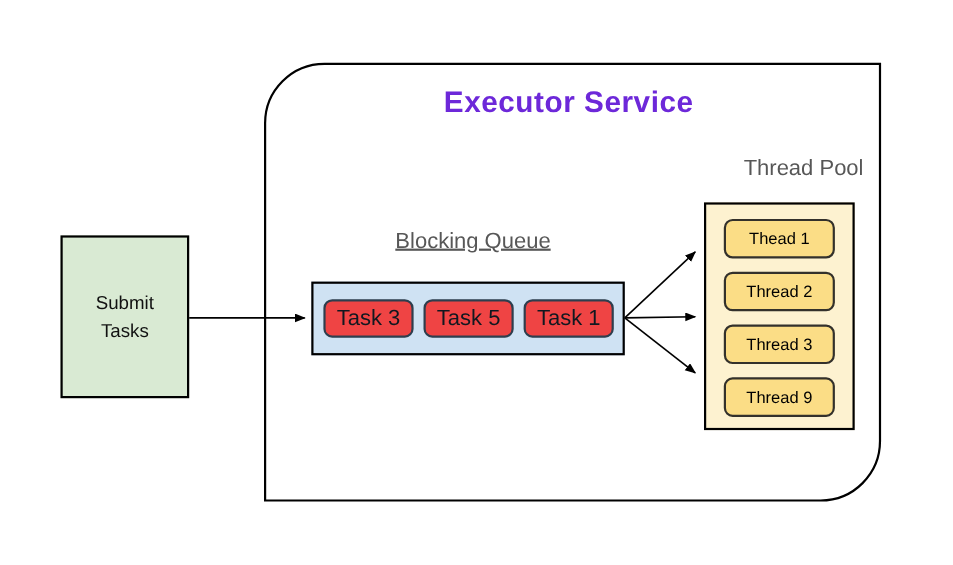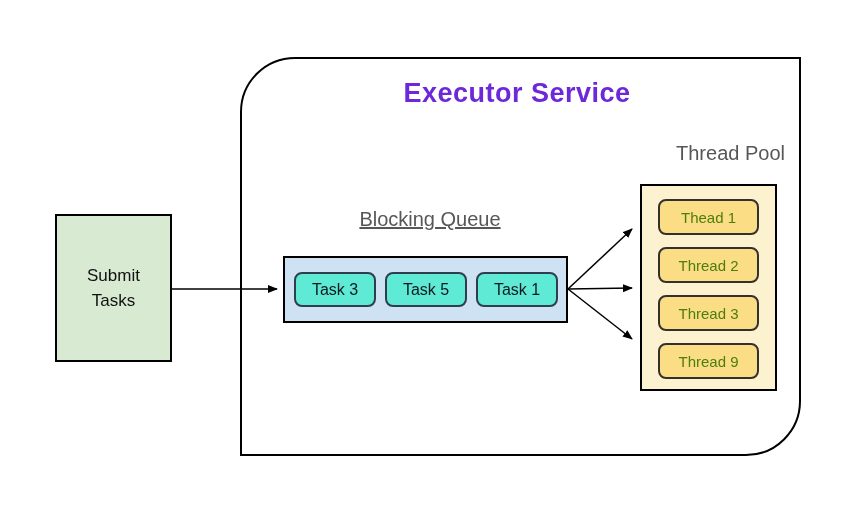--- a/index.html
+++ b/index.html
@@ -33,36 +33,36 @@
   .pool-label  { left: 635px; top: 142px; width: 150px; text-align: right; }
 
   .queue-container {
     position: absolute; left: 283px; top: 256px; width: 285px; height: 67px;
     background: #cfe2f3; border: 2px solid #000000;
     display: flex; flex-direction: row; align-items: center;
     padding-left: 9px; gap: 9px;
   }
   .task-box {
     width: 82px; height: 35px; flex: 0 0 auto;
-    background: #5eead4; border: 2px solid #2e3e4e; border-radius: 8px;
+    background: #ef4444; border: 2px solid #2e3e4e; border-radius: 8px;
     display: flex; align-items: center; justify-content: center;
-    font-size: 16px; color: #101820;
+    font-size: 20px; color: #101820;
   }
 
   .pool-container {
     position: absolute; left: 640px; top: 184px; width: 137px; height: 207px;
     background: #fdf2d0; border: 2px solid #000000;
     display: flex; flex-direction: column; align-items: center;
     padding-top: 13px; gap: 12px;
   }
   .thread-box {
     width: 101px; height: 36px; flex: 0 0 auto;
     background: #fbdd86; border: 2px solid #33312b; border-radius: 8px;
     display: flex; align-items: center; justify-content: center;
-    font-size: 15px; color: #4d7c0f;
+    font-size: 15px; color: #000000;
   }
 
   .arrow-layer {
     position: absolute; left: 0; top: 0; width: 866px; height: 514px;
     pointer-events: none;
   }
 </style>
 </head>
 <body>
 

